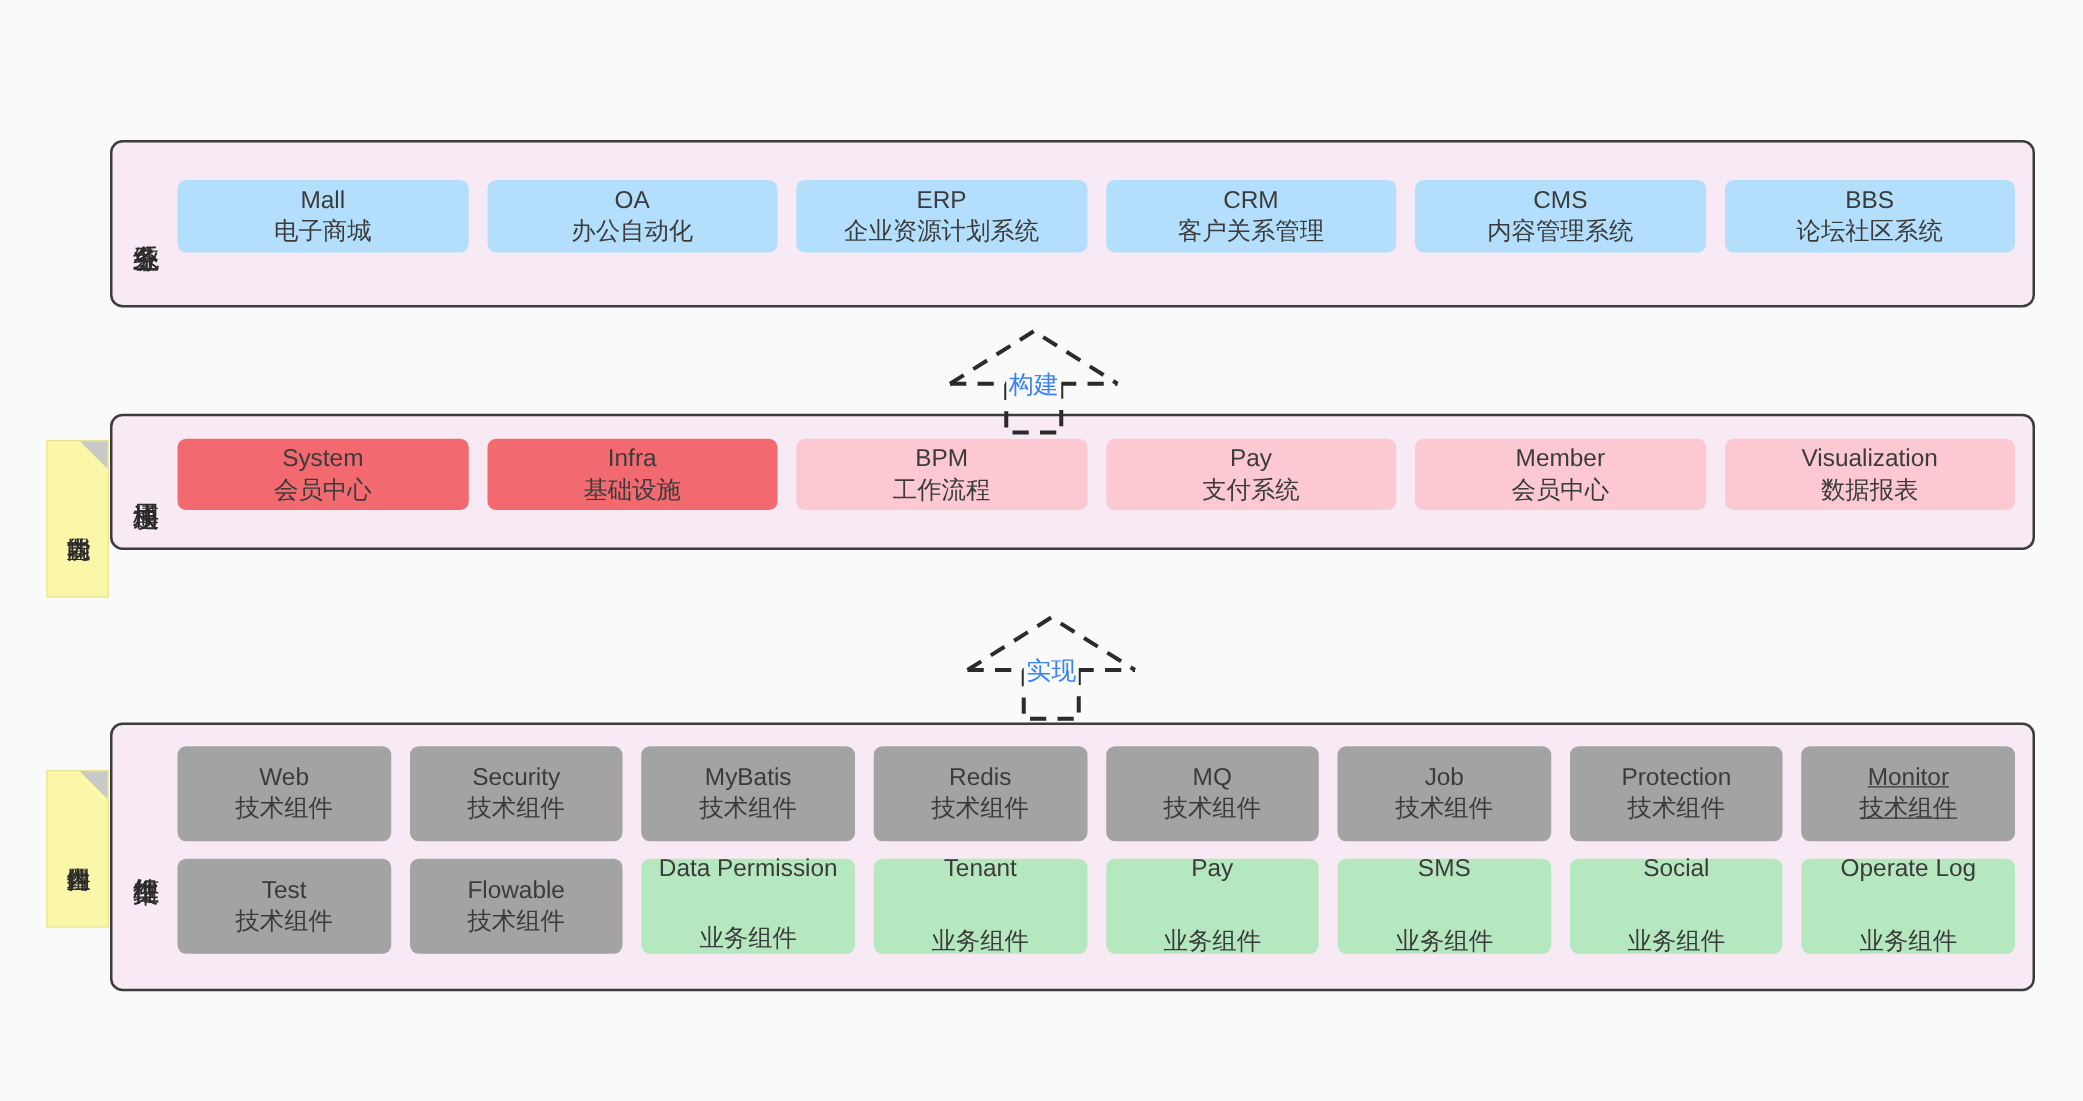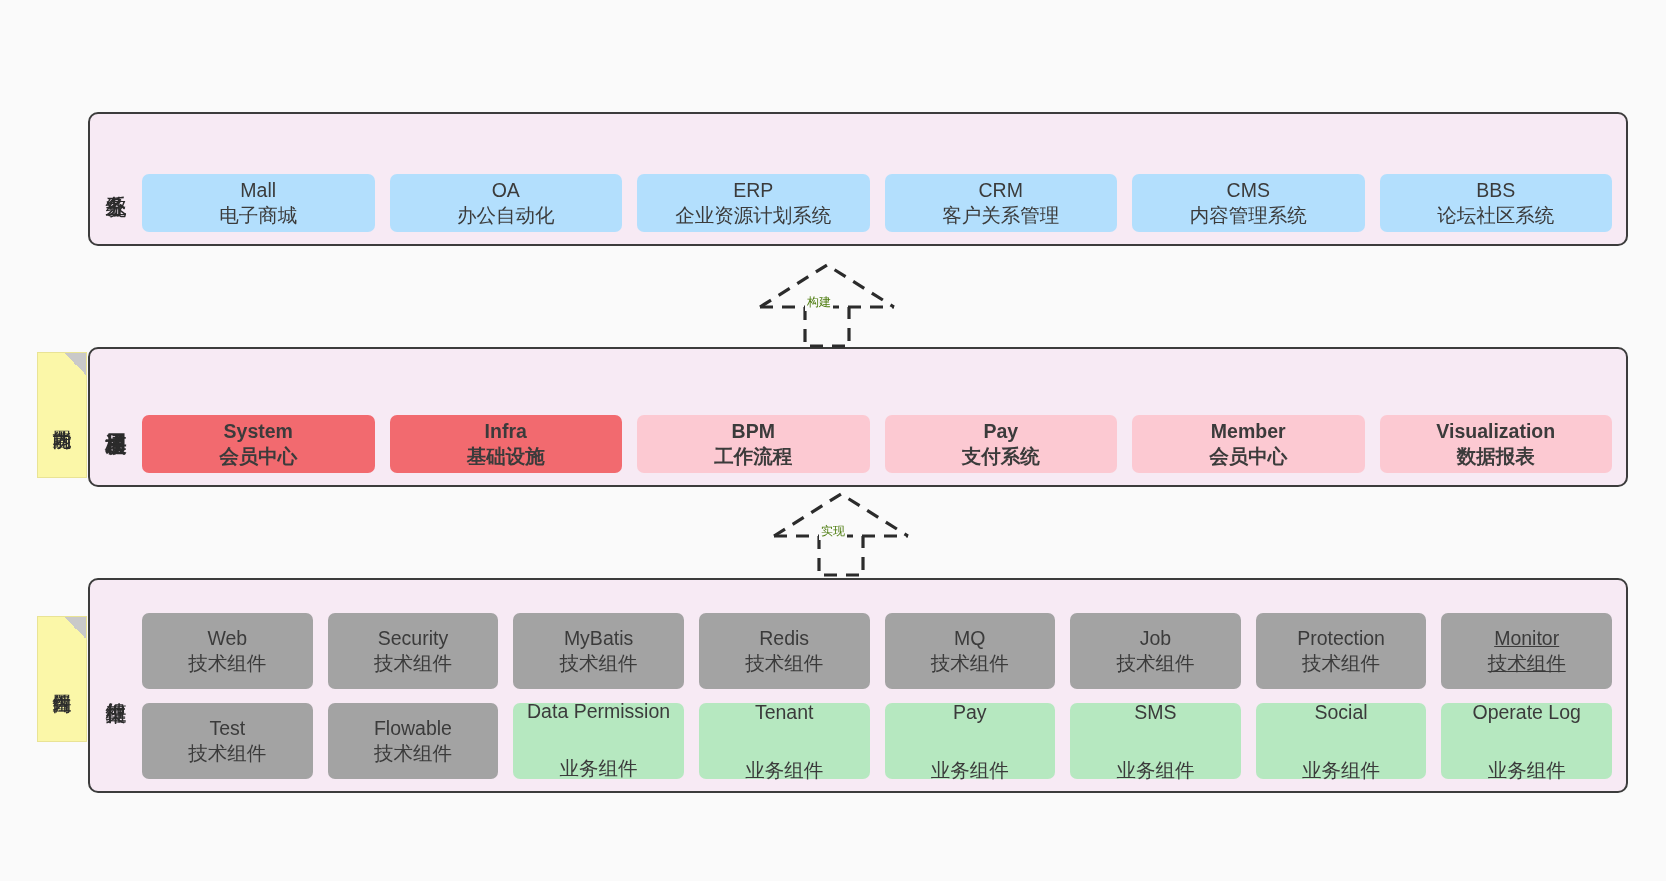--- a/index.html
+++ b/index.html
@@ -39,21 +39,21 @@
     letter-spacing: 0;
     writing-mode: vertical-rl;
     text-orientation: upright;
     white-space: nowrap;
     user-select: none;
   }
   .layer-body {
     flex: 1 1 auto;
     display: flex;
     flex-direction: column;
-    justify-content: flex-end;
+    justify-content: center;
     gap: 14px;
     padding: 0 14px 12px 0;
   }
   .row {
     display: flex;
     gap: 15px;
   }
 
   
   .card {
@@ -107,22 +107,22 @@
   }
 
   
   .uml-arrow {
     position: absolute;
     z-index: 4;
   }
   .uml-arrow svg { display: block; overflow: visible; }
   .uml-arrow .alabel {
     position: absolute;
-    font-size: 12px;
-    color: #4d7c0f;
+    font-size: 20px;
+    color: #3b82f6;
     background: #fafafa;
     padding: 0 2px;
     white-space: nowrap;
     user-select: none;
   }
 </style>
 </head>
 <body>
 
 <div class="canvas">
@@ -165,21 +165,21 @@
       <path d="M2 45 L136 45" stroke="#2b2b2b" stroke-width="3.2" stroke-dasharray="13 9" fill="none"></path>
       <path d="M47 45 L47 84 L91 84 L91 45" stroke="#2b2b2b" stroke-width="3.2" stroke-dasharray="13 9" fill="none"></path>
     </svg>
     <span class="alabel" style="left:47px; top:32px;">构建</span>
   </div>
 
   <div class="note" style="left:37px; top:352px; width:50px; height:126px;">
     <span>内置功能</span>
   </div>
 
-  <div class="layer" style="left:88px; top:347px; width:1540px; height:140px;font-weight:bold;">
+  <div class="layer" style="left:88px; top:331px; width:1540px; height:109px;">
     <div class="layer-label">通用模块</div>
     <div class="layer-body">
       <div class="row">
         <div class="card c-red">
           <span class="t1">System</span>
           <span class="t2">会员中心</span>
         </div>
         <div class="card c-red">
           <span class="t1">Infra</span>
           <span class="t2">基础设施</span>

